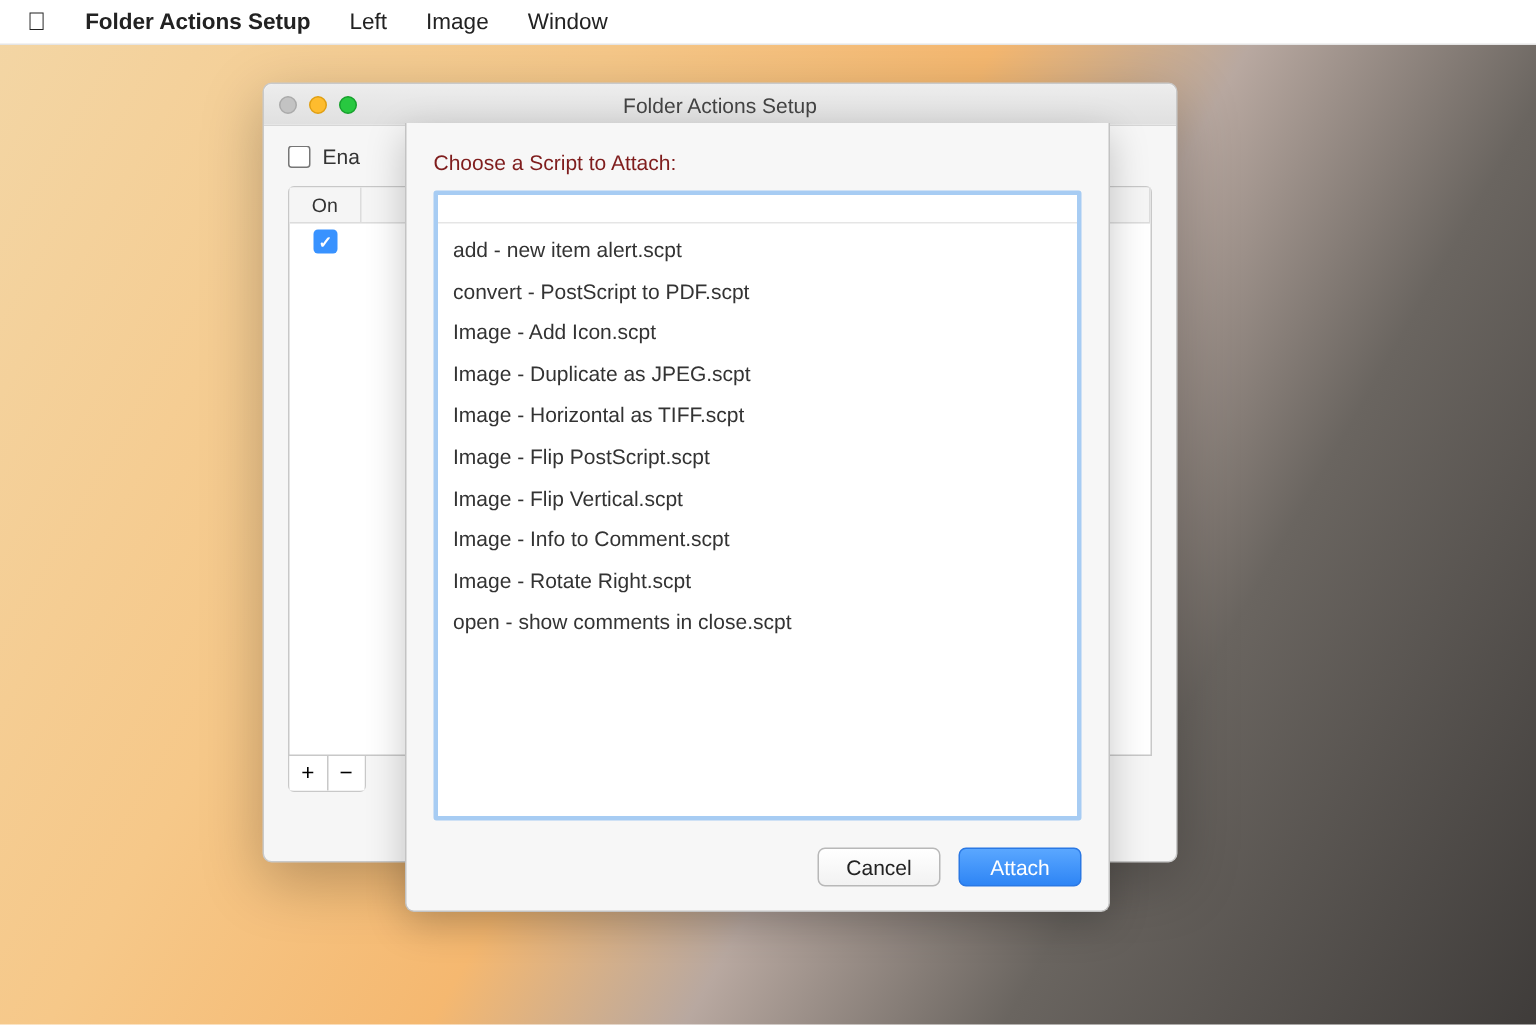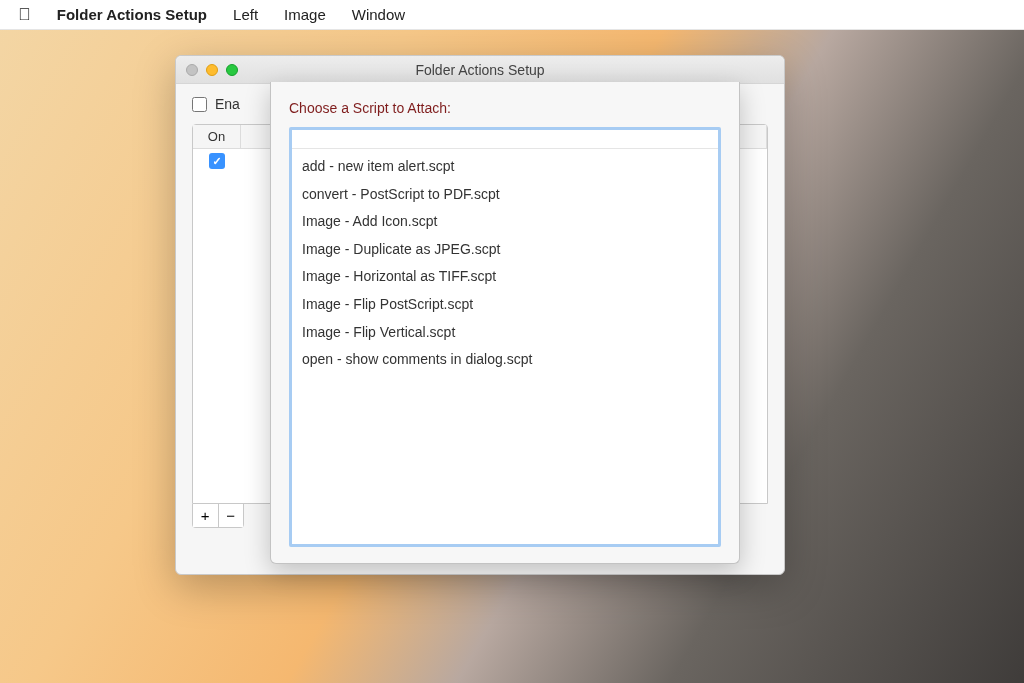--- a/index.html
+++ b/index.html
@@ -265,17 +265,23 @@
   <div class="script-listbox">
     <div class="list-header-sep"></div>
     <div class="script-items" id="script-items">
         <div class="script-item">add - new item alert.scpt</div>
         <div class="script-item">convert - PostScript to PDF.scpt</div>
         <div class="script-item">Image - Add Icon.scpt</div>
         <div class="script-item">Image - Duplicate as JPEG.scpt</div>
         <div class="script-item">Image - Horizontal as TIFF.scpt</div>
         <div class="script-item">Image - Flip PostScript.scpt</div>
         <div class="script-item">Image - Flip Vertical.scpt</div>
-        <div class="script-item">open - show comments in dialog.scpt</div>
+        <div class="script-item">Image - Info to Comment.scpt</div>
+        <div class="script-item">Image - Rotate Right.scpt</div>
+        <div class="script-item">open - show comments in close.scpt</div>
       </div>
   </div>
 
+  <div class="sheet-buttons">
+    <button class="btn">Cancel</button>
+    <button class="btn btn-primary">Attach</button>
+  </div>
 </div>
 
 </body></html>

